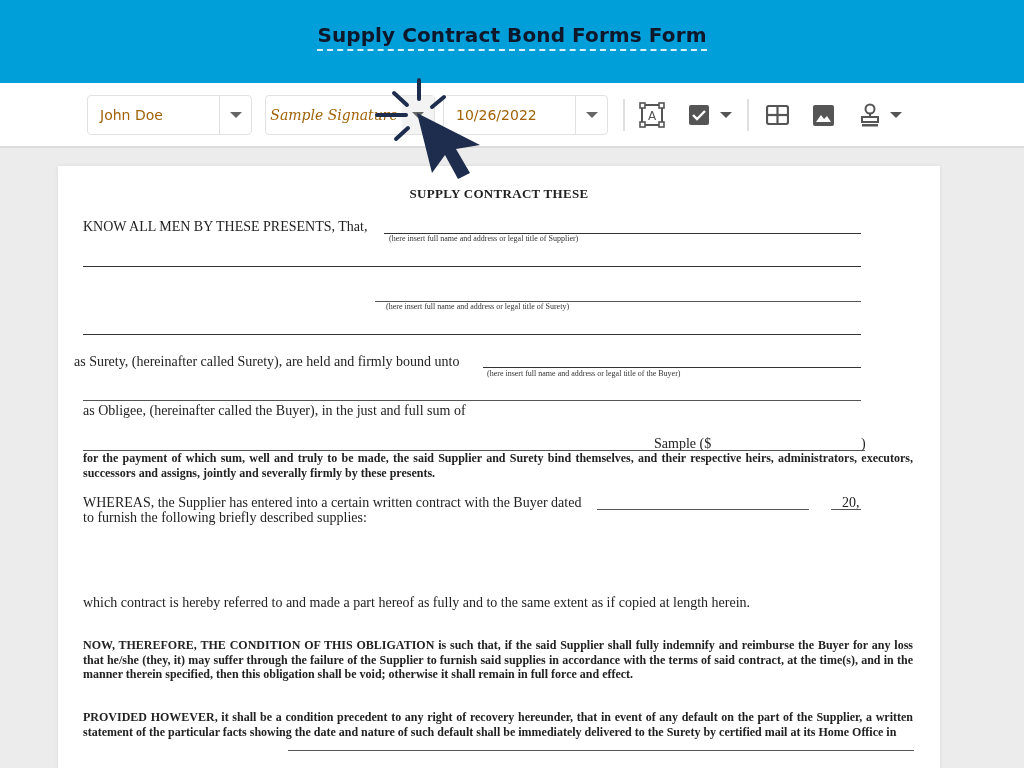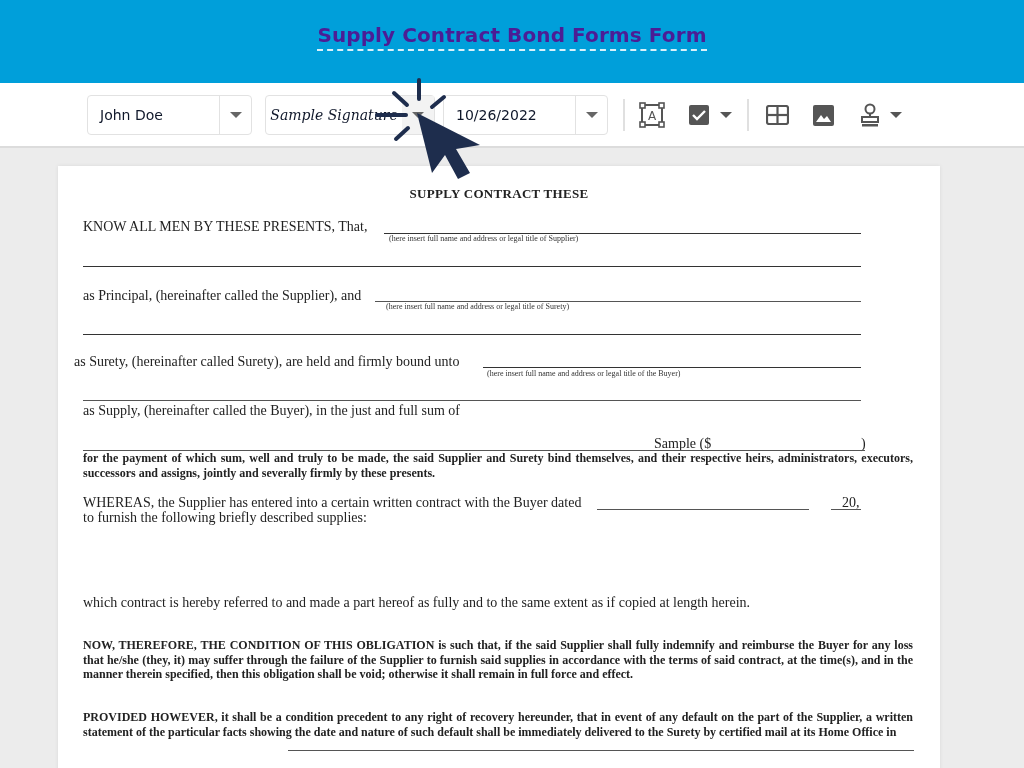--- a/index.html
+++ b/index.html
@@ -1,21 +1,21 @@
 <!DOCTYPE html>
 <html><head>
 <meta charset="utf-8">
 <style>
   * { box-sizing: border-box; margin: 0; padding: 0; }
   html, body { width: 1024px; height: 768px; overflow: hidden; background: #ececec; font-family: "DejaVu Sans", sans-serif; }
   .header { position: absolute; left: 0; top: 0; width: 1024px; height: 83px; background: #009fda; display: flex; align-items: center; justify-content: center; }
-  .header-title { color: #4c1d95; font-size: 20px; font-weight: 600; border-bottom: 2px dashed rgba(255,255,255,0.85); padding-bottom: 2px; margin-top: -10px; letter-spacing: 0.1px; }
+  .header-title { color: #0f172a; font-size: 20px; font-weight: 600; border-bottom: 2px dashed rgba(255,255,255,0.85); padding-bottom: 2px; margin-top: -10px; letter-spacing: 0.1px; }
   .toolbar { position: absolute; left: 0; top: 83px; width: 1024px; height: 65px; background: #fff; border-bottom: 2px solid #dcdcdc; }
   .select { position: absolute; top: 12px; height: 40px; border: 1px solid #e2e2e2; border-radius: 4px; background: #fff; display: flex; align-items: center; }
-  .select .val { flex: 1; padding-left: 12px; font-size: 14px; color: #0f172a; }
+  .select .val { flex: 1; padding-left: 12px; font-size: 14px; color: #a16207; }
   .select .arr { width: 32px; height: 100%; border-left: 1px solid #e2e2e2; display: flex; align-items: center; justify-content: center; }
   .tri { width: 0; height: 0; border-left: 6px solid transparent; border-right: 6px solid transparent; border-top: 6px solid #666; }
   .sig { font-family: "DejaVu Serif", serif; font-style: italic; font-size: 11px; color: #111; text-align: center; padding-left: 0 !important; }
   .sep { position: absolute; top: 16px; width: 2px; height: 32px; background: #e0e0e0; }
   .tbtn { position: absolute; top: 18px; height: 28px; display: flex; align-items: center; }
   .page { position: absolute; left: 58px; top: 166px; width: 882px; height: 620px; background: #fff; box-shadow: 0 0 4px rgba(0,0,0,0.08); font-family: "Liberation Serif", serif; color: #222; }
   .doc-title { position: absolute; left: 0; width: 882px; top: 20px; text-align: center; font-weight: bold; font-size: 13px; letter-spacing: 0.3px; }
   .t { position: absolute; font-size: 14px; white-space: nowrap; line-height: 15px; }
   .small { position: absolute; font-size: 8px; white-space: nowrap; color: #333; }
   .line { position: absolute; height: 0; border-top: 1.5px solid #333; }
@@ -99,31 +99,30 @@
 </div>
 
 <div class="page">
   <div class="doc-title">SUPPLY CONTRACT THESE</div>
 
   <span class="t" style="left:25px;top:53px;text-align:right;">KNOW ALL MEN BY THESE PRESENTS, That,</span>
   <div class="line" style="left:326px;top:67px;width:477px;"></div>
   <span class="small" style="left:331px;top:68px;">(here insert full name and address or legal title of Supplier)</span>
   <div class="line" style="left:25px;top:100px;width:778px;"></div>
 
-  <span class="t" style="left:25px;top:122px;">as Principal, (hereinafter called the Supplier), and</span>
   <div class="line thin" style="left:317px;top:135px;width:486px;"></div>
   <span class="small" style="left:328px;top:136px;">(here insert full name and address or legal title of Surety)</span>
   <div class="line" style="left:25px;top:168px;width:778px;"></div>
 
   <span class="t" style="left:16px;top:188px;">as Surety, (hereinafter called Surety), are held and firmly bound unto</span>
   <div class="line" style="left:425px;top:201px;width:378px;"></div>
   <span class="small" style="left:429px;top:203px;">(here insert full name and address or legal title of the Buyer)</span>
   <div class="line thin" style="left:25px;top:234px;width:778px;"></div>
 
-  <span class="t" style="left:25px;top:237px;">as Supply, (hereinafter called the Buyer), in the just and full sum of</span>
+  <span class="t" style="left:25px;top:237px;">as Obligee, (hereinafter called the Buyer), in the just and full sum of</span>
 
   <span class="t" style="left:596px;top:270px;">Sample ($</span>
   <span class="t" style="left:803px;top:270px;">)</span>
   <div class="line thin" style="left:25px;top:284px;width:782px;"></div>
 
   <div class="para" style="top:285px;">for the payment of which sum, well and truly to be made, the said Supplier and Surety bind themselves, and their respective heirs, administrators, executors, successors and assigns, jointly and severally firmly by these presents.</div>
 
   <span class="t" style="left:25px;top:329px;">WHEREAS, the Supplier has entered into a certain written contract with the Buyer dated</span>
   <div class="line thin" style="left:539px;top:343px;width:212px;"></div>
   <span class="t" style="left:784px;top:329px;">20,</span>

